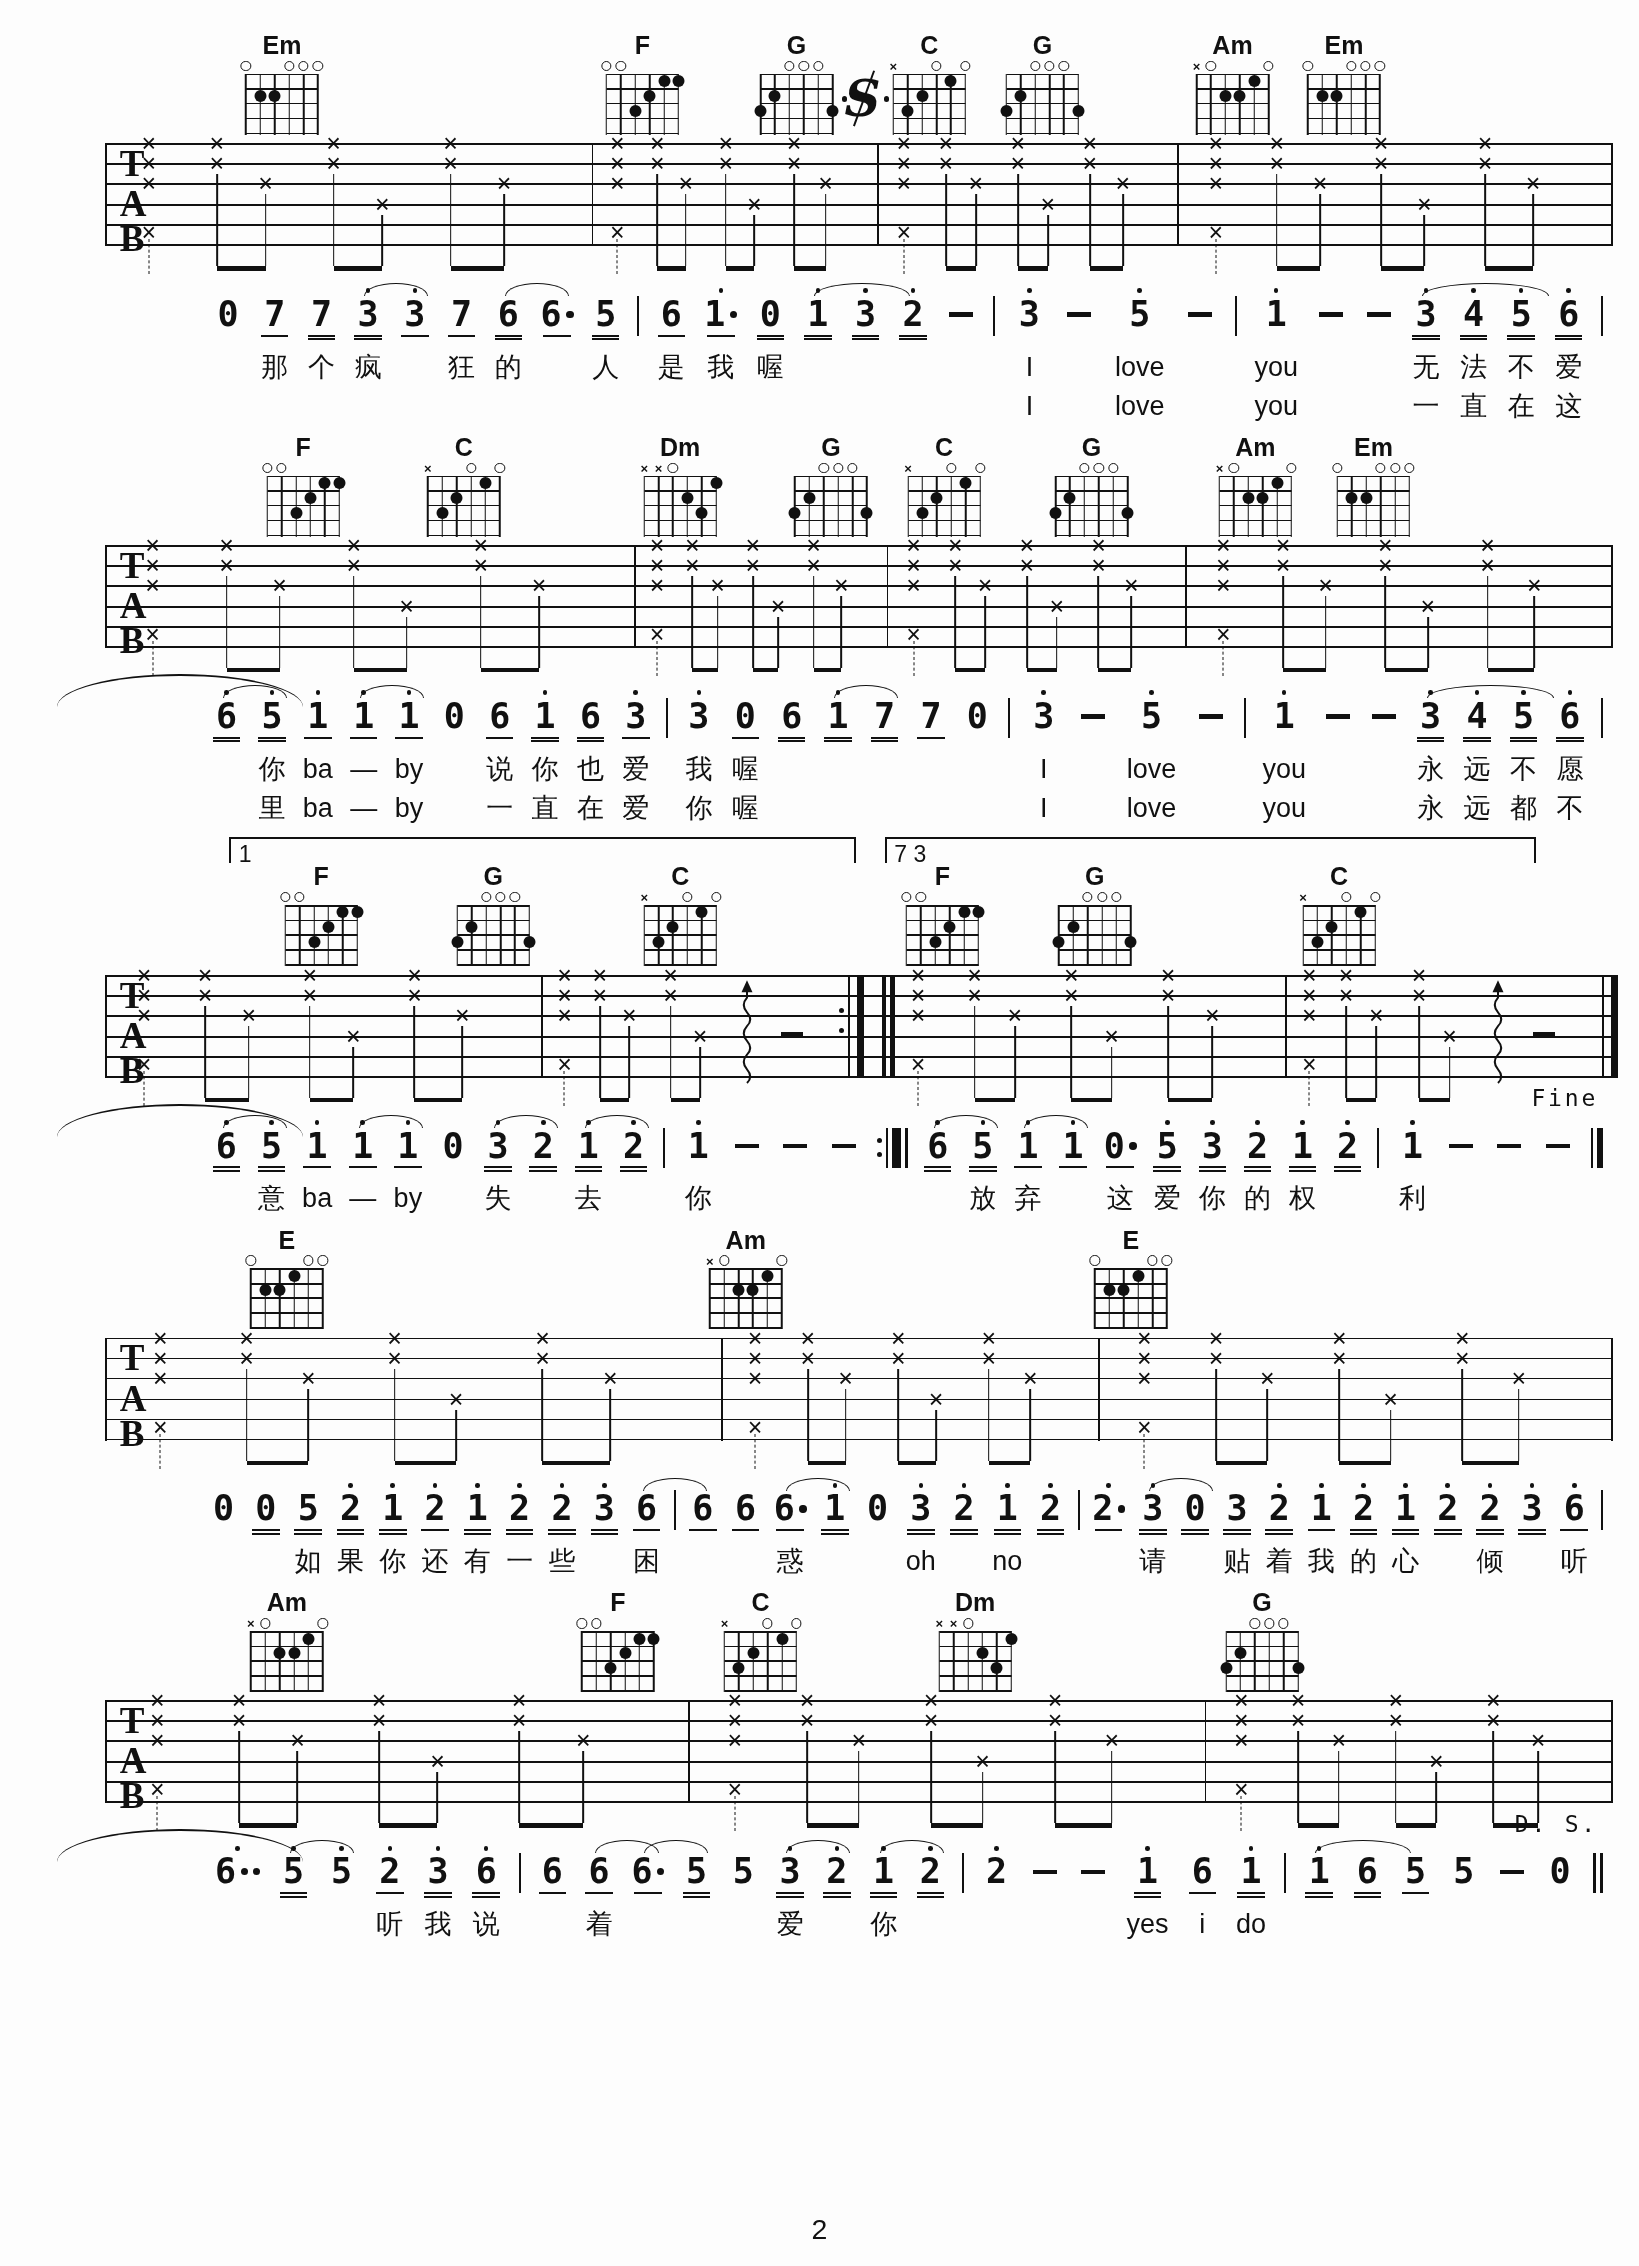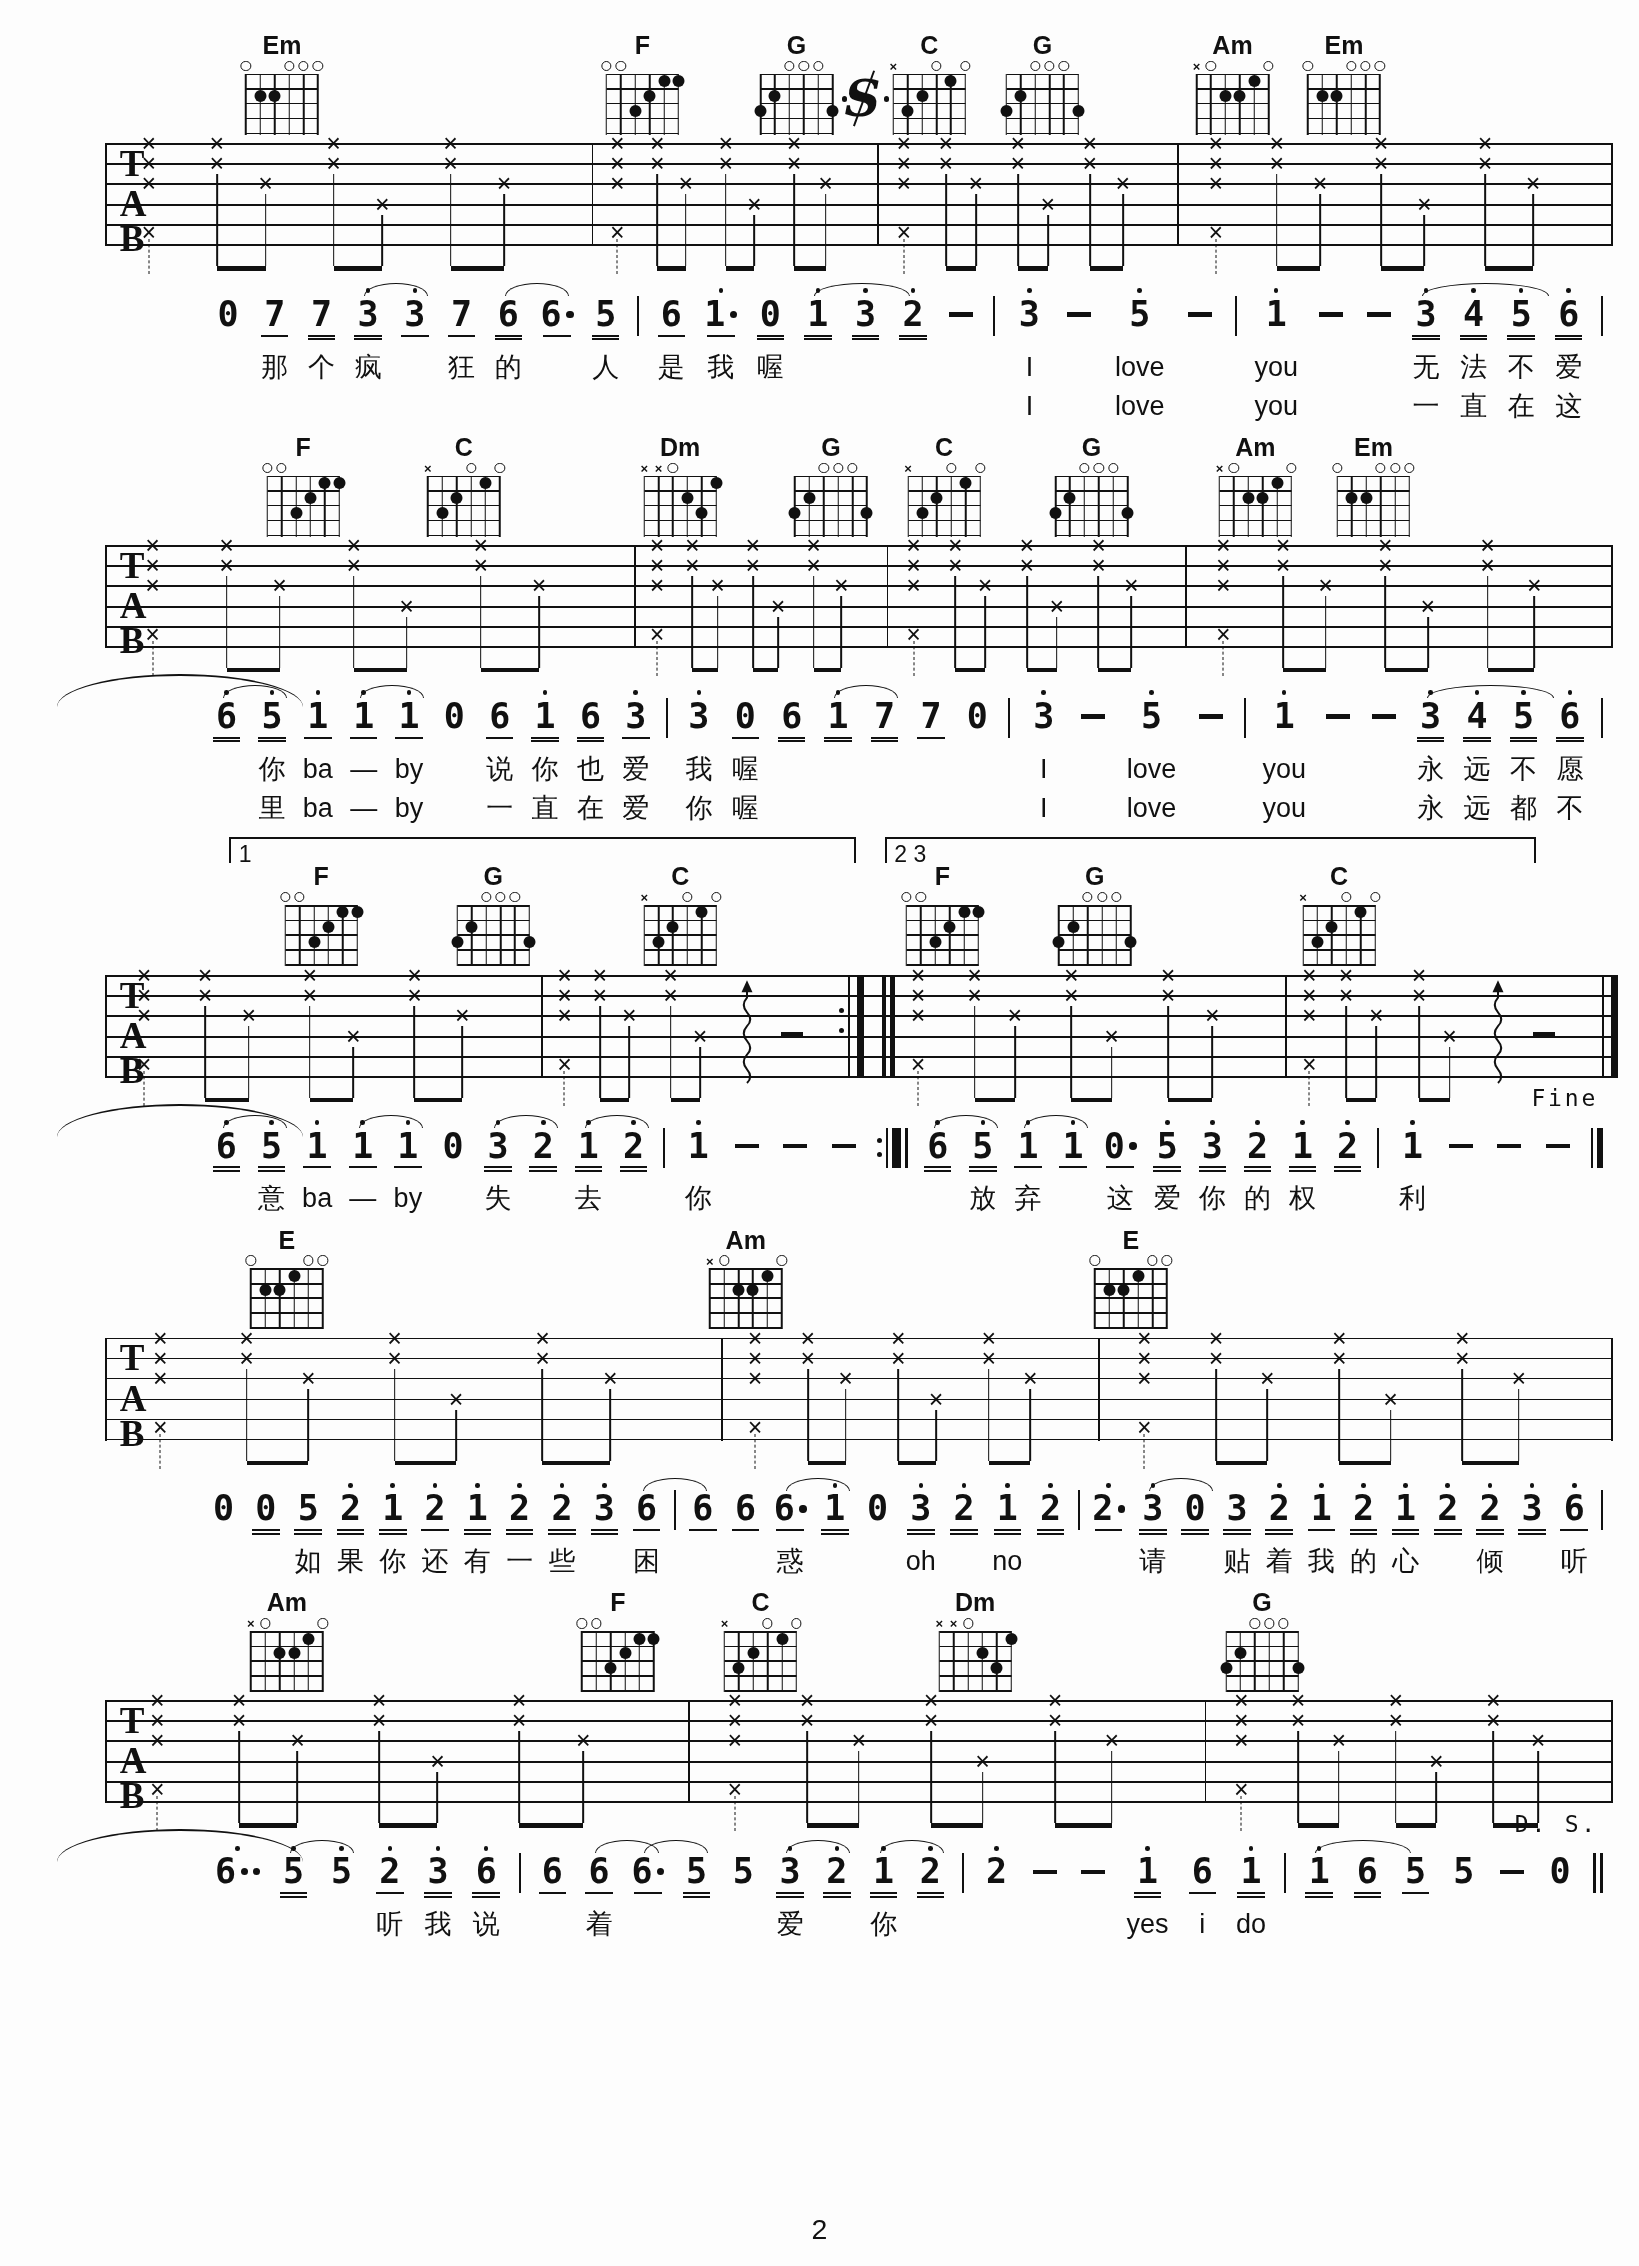--- a/index.html
+++ b/index.html
@@ -1326,21 +1326,21 @@
             </div>
             <div class="lvbar">
               <span class="lvb "></span>
             </div>
           </div>
         </div>
       </section>
       <section class="system">
         <div class="chordrow hasvolta">
           <div class="volta" style="left: 14%; width: 38%;"><span class="vlabel">1</span></div>
-          <div class="volta" style="left: 54%; width: 39.5%;"><span class="vlabel">2 3</span></div>
+          <div class="volta" style="left: 54%; width: 39.5%;"><span class="vlabel">7 3</span></div>
           <div class="chord" style="left: 19.6%;">
             <div class="cnm">F</div>
             <div class="mks">
               <span class="mk mko" style="left: 0%;"></span>
               <span class="mk mko" style="left: 20%;"></span>
             </div>
             <div class="cgrid">
               <div class="cl clv" style="left: 0%;"></div>
               <div class="cl clv" style="left: 20%;"></div>
               <div class="cl clv" style="left: 40%;"></div>

